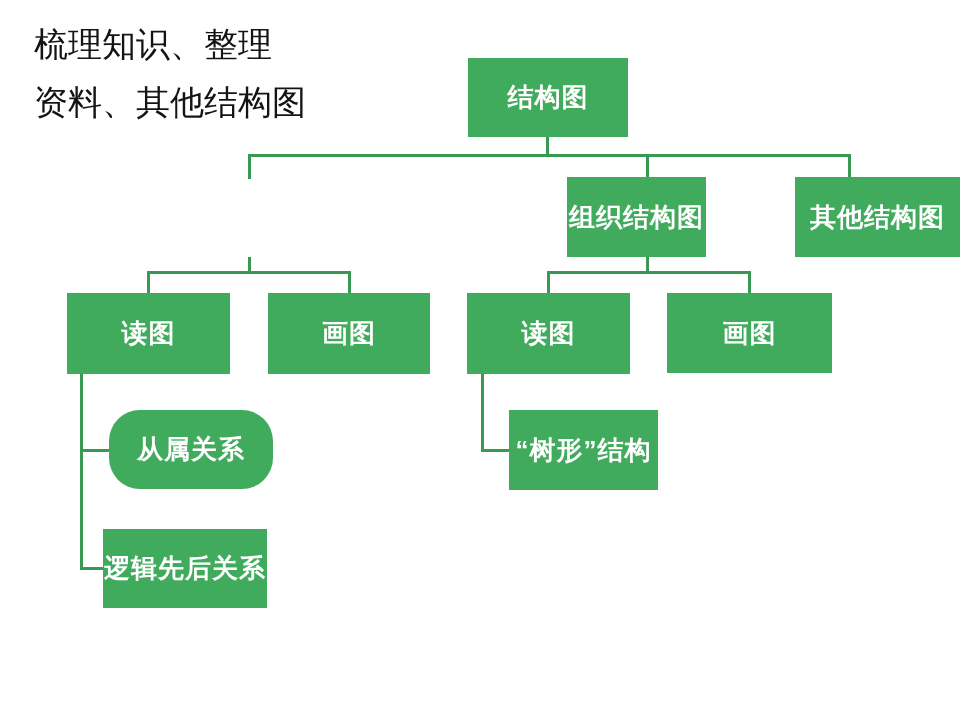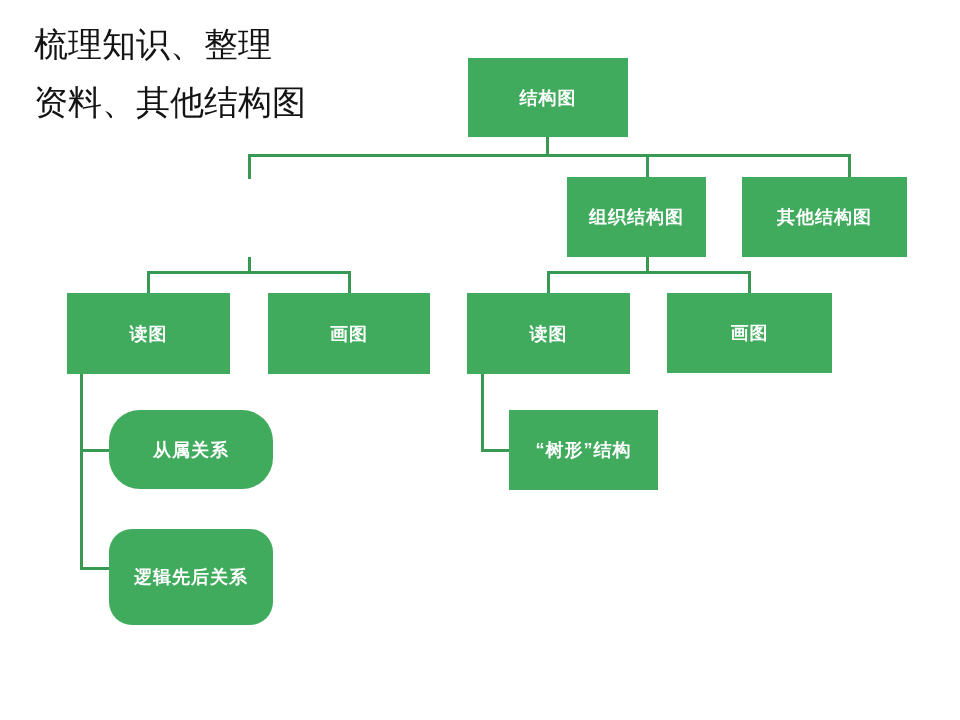--- a/index.html
+++ b/index.html
@@ -14,21 +14,21 @@
     position:absolute;left:34px;top:16px;
     font-family:"Liberation Serif","DejaVu Serif",serif;
     font-size:34px;color:#141414;line-height:58px;white-space:nowrap;
   }
   #diagram{position:absolute;left:0;top:0;width:960px;height:720px;}
   .node{
     position:absolute;
     background:var(--fill,#41ab5d);
     color:var(--node-text,#ffffff);
     display:flex;align-items:center;justify-content:center;
-    font-weight:bold;font-size:18px;letter-spacing:1px;
+    font-weight:bold;font-size:26px;letter-spacing:1px;
     text-align:center;box-sizing:border-box;
   }
   .seg{position:absolute;background:var(--line,#389953);}
 </style>
 </head>
 <body style="background: rgb(255, 255, 255);">
 
 <div class="slide">
   <div class="title" style="color: rgb(20, 20, 20);">
     <div>梳理知识、整理</div>
@@ -52,38 +52,38 @@
       <div class="seg" style="left: 80px; top: 449px; width: 29px; height: 3px;"></div>
       <div class="seg" style="left: 80px; top: 567px; width: 29px; height: 3px;"></div>
       <div class="seg" style="left: 481px; top: 374px; width: 3px; height: 78px;"></div>
       <div class="seg" style="left: 481px; top: 449px; width: 28px; height: 3px;"></div>
       <div class="node" style="left: 468px; top: 58px; width: 160px; height: 79px;">
         <span>结构图</span>
       </div>
       <div class="node" style="left: 567px; top: 177px; width: 139px; height: 80px;">
         <span>组织结构图</span>
       </div>
-      <div class="node" style="left: 742px; top: 177px; width: 165px; height: 80px;">
+      <div class="node" style="left: 795px; top: 177px; width: 165px; height: 80px;">
         <span>其他结构图</span>
       </div>
       <div class="node" style="left: 67px; top: 293px; width: 163px; height: 81px;">
         <span>读图</span>
       </div>
       <div class="node" style="left: 268px; top: 293px; width: 162px; height: 81px;">
         <span>画图</span>
       </div>
       <div class="node" style="left: 467px; top: 293px; width: 163px; height: 81px;">
         <span>读图</span>
       </div>
       <div class="node" style="left: 667px; top: 293px; width: 165px; height: 80px;">
         <span>画图</span>
       </div>
       <div class="node" style="left: 109px; top: 410px; width: 164px; height: 79px; border-radius: 31px;">
         <span>从属关系</span>
       </div>
-      <div class="node" style="left: 109px; top: 529px; width: 164px; height: 96px; border-radius: 23px;">
+      <div class="node" style="left: 103px; top: 529px; width: 164px; height: 79px;">
         <span>逻辑先后关系</span>
       </div>
       <div class="node" style="left: 509px; top: 410px; width: 149px; height: 80px;">
         <span>“树形”结构</span>
       </div>
     </div>
 </div>
 
 </body></html>

